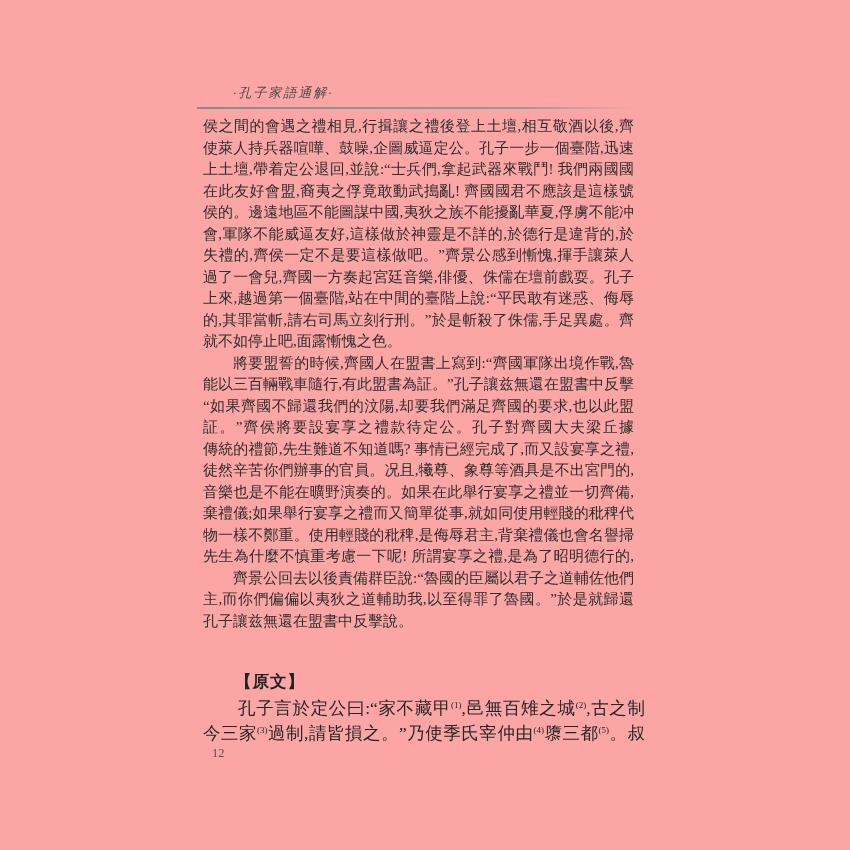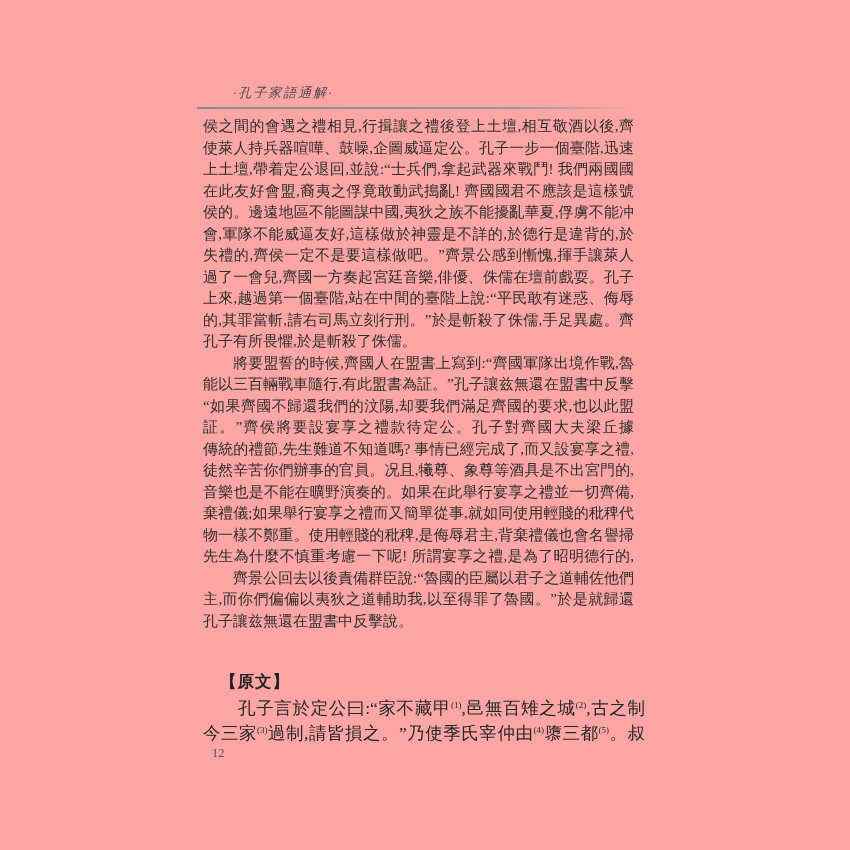--- a/index.html
+++ b/index.html
@@ -50,21 +50,21 @@
     overflow: hidden;
   }
   .translation .text-line.para-end {
     text-align-last: left;
   }
   .translation .text-line.indent {
     padding-left: 30px;
   }
   .original-heading {
     position: absolute;
-    left: 220px;
+    left: 235px;
     top: 671px;
     font-size: 16.5px;
     font-weight: bold;
     color: #222222;
     letter-spacing: 1px;
   }
   .original-text {
     position: absolute;
     left: 203px;
     top: 696px;
@@ -109,21 +109,21 @@
       <div class="text-line">侯之間的會遇之禮相見,行揖讓之禮後登上土壇,相互敬酒以後,齊國指</div>
       <div class="text-line">使萊人持兵器喧嘩、鼓噪,企圖威逼定公。孔子一步一個臺階,迅速地登</div>
       <div class="text-line">上土壇,帶着定公退回,並說:“士兵們,拿起武器來戰鬥! 我們兩國國君</div>
       <div class="text-line">在此友好會盟,裔夷之俘竟敢動武搗亂! 齊國國君不應該是這樣號令諸</div>
       <div class="text-line">侯的。邊遠地區不能圖謀中國,夷狄之族不能擾亂華夏,俘虜不能冲犯盟</div>
       <div class="text-line">會,軍隊不能威逼友好,這樣做於神靈是不詳的,於德行是違背的,於人是</div>
       <div class="text-line">失禮的,齊侯一定不是要這樣做吧。”齊景公感到慚愧,揮手讓萊人避開。</div>
       <div class="text-line">過了一會兒,齊國一方奏起宮廷音樂,俳優、侏儒在壇前戲耍。孔子快步</div>
       <div class="text-line">上來,越過第一個臺階,站在中間的臺階上說:“平民敢有迷惑、侮辱諸侯</div>
       <div class="text-line">的,其罪當斬,請右司馬立刻行刑。”於是斬殺了侏儒,手足異處。齊侯對</div>
-      <div class="text-line para-end">孔子有所畏懼,於是斬殺了侏儒。</div>
+      <div class="text-line para-end">就不如停止吧,面露慚愧之色。</div>
       <div class="text-line indent">將要盟誓的時候,齊國人在盟書上寫到:“齊國軍隊出境作戰,魯國不</div>
       <div class="text-line">能以三百輛戰車隨行,有此盟書為証。”孔子讓兹無還在盟書中反擊說:</div>
       <div class="text-line">“如果齊國不歸還我們的汶陽,却要我們滿足齊國的要求,也以此盟書為</div>
       <div class="text-line">証。”齊侯將要設宴享之禮款待定公。孔子對齊國大夫梁丘據說:“齊、魯</div>
       <div class="text-line">傳統的禮節,先生難道不知道嗎? 事情已經完成了,而又設宴享之禮,是</div>
       <div class="text-line">徒然辛苦你們辦事的官員。况且,犧尊、象尊等酒具是不出宮門的,宮廷</div>
       <div class="text-line">音樂也是不能在曠野演奏的。如果在此舉行宴享之禮並一切齊備,是背</div>
       <div class="text-line">棄禮儀;如果舉行宴享之禮而又簡單從事,就如同使用輕賤的秕稗代替穀</div>
       <div class="text-line">物一樣不鄭重。使用輕賤的秕稗,是侮辱君主,背棄禮儀也會名譽掃地。</div>
       <div class="text-line">先生為什麼不慎重考慮一下呢! 所謂宴享之禮,是為了昭明德行的,不能</div>

